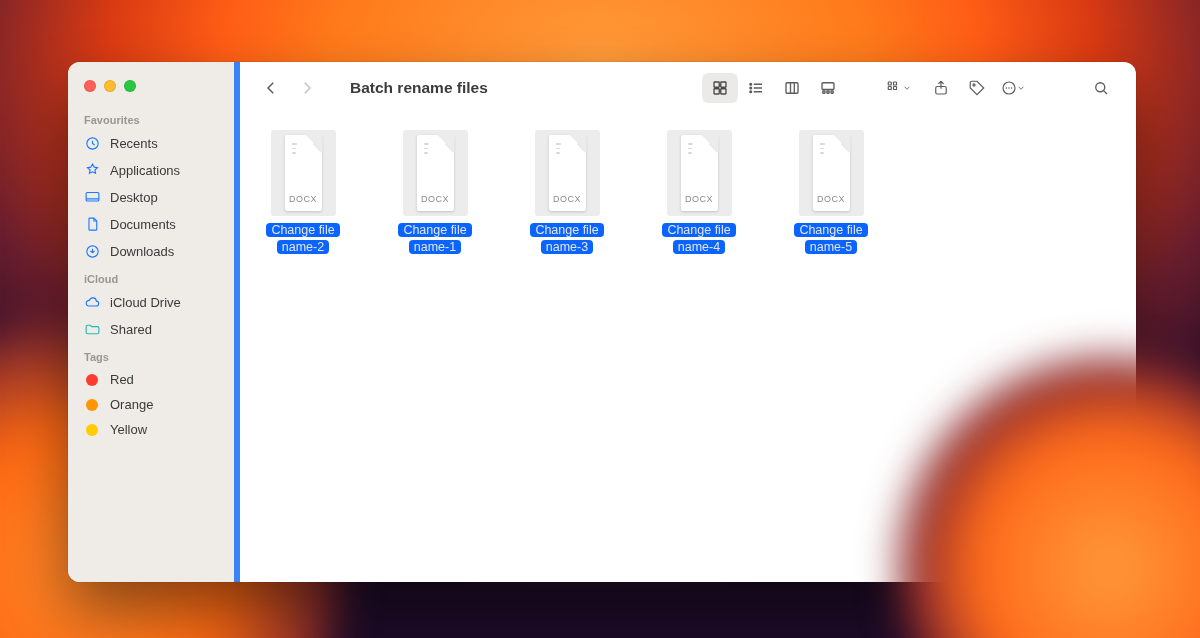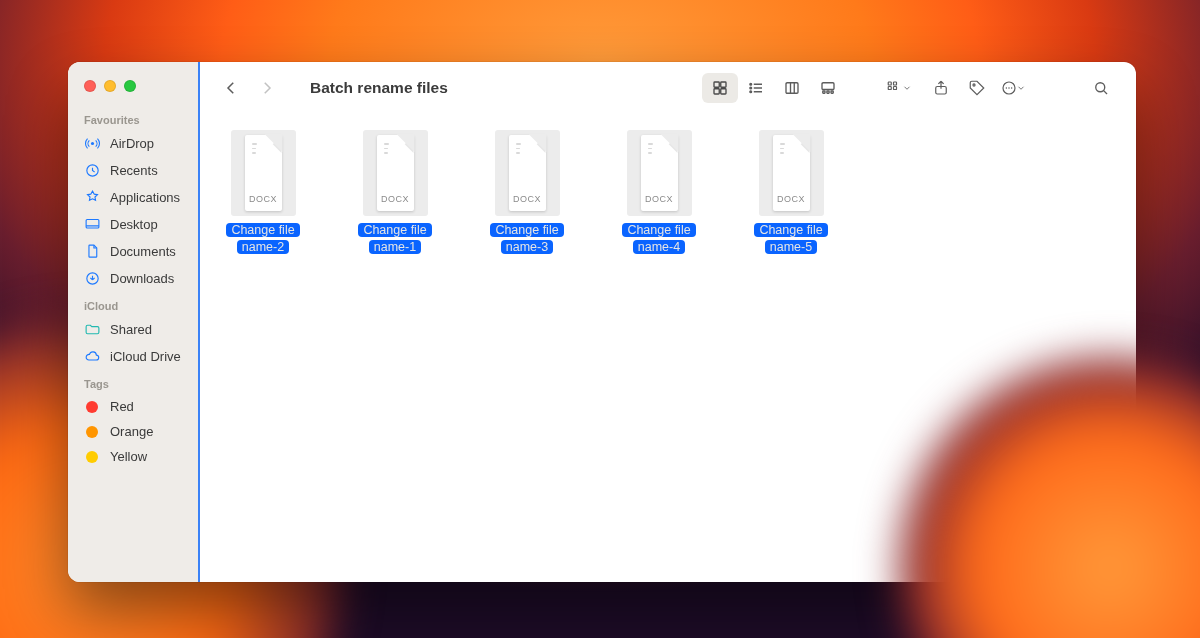--- a/index.html
+++ b/index.html
@@ -20,23 +20,23 @@
     width: 1068px; height: 520px;
     background: #ffffff;
     border-radius: 12px;
     box-shadow: 0 30px 60px rgba(0,0,0,0.45), 0 0 0 1px rgba(0,0,0,0.05);
     display: flex;
     overflow: hidden;
   }
 
   
   .sidebar {
-    width: 132px;
+    width: 172px;
     background: #efece8;
-    border-right: 2px solid #3b82f6;
+    border-right: 6px solid #3b82f6;
     padding: 12px 0 0 0;
     display: flex;
     flex-direction: column;
     font-size: 13px;
     color: #2e2e2e;
   }
   .traffic { display:flex; gap:8px; padding: 6px 0 14px 16px; }
   .tl { width:12px; height:12px; border-radius:50%; }
   .tl.red { background:#ff5f57; box-shadow: inset 0 0 0 1px rgba(0,0,0,0.1);}
   .tl.yel { background:#ffbd2e; box-shadow: inset 0 0 0 1px rgba(0,0,0,0.1);}
@@ -116,29 +116,20 @@
       <div class="tl red"></div>
       <div class="tl yel"></div>
       <div class="tl grn"></div>
     </div>
 
     <div class="section-header">Favourites</div>
 
     <div class="side-item">
       <span class="ic">
           <svg viewBox="0 0 24 24" fill="none" stroke="currentColor" stroke-width="1.6">
-            <circle cx="12" cy="12" r="2.2" fill="currentColor" stroke="none"></circle>
-            <path d="M7.5 16.5a6.4 6.4 0 0 1 0-9M16.5 7.5a6.4 6.4 0 0 1 0 9M5 19a10 10 0 0 1 0-14M19 5a10 10 0 0 1 0 14"></path>
-          </svg>
-        </span>
-      <span class="label">AirDrop</span>
-    </div>
-    <div class="side-item">
-      <span class="ic">
-          <svg viewBox="0 0 24 24" fill="none" stroke="currentColor" stroke-width="1.6">
             <circle cx="12" cy="12" r="8"></circle>
             <path d="M12 8v4l3 2"></path>
           </svg>
         </span>
       <span class="label">Recents</span>
     </div>
     <div class="side-item">
       <span class="ic">
           <svg viewBox="0 0 24 24" fill="none" stroke="currentColor" stroke-width="1.6">
             <path d="M12 3l2.5 4.3L19 8l-3.5 3.3.8 4.7L12 13.8 7.7 16l.8-4.7L5 8l4.5-.7L12 3z"></path>
@@ -169,34 +160,34 @@
           <svg viewBox="0 0 24 24" fill="none" stroke="currentColor" stroke-width="1.6">
             <circle cx="12" cy="12" r="8"></circle>
             <path d="M12 8v6m0 0l-3-3m3 3l3-3"></path>
           </svg>
         </span>
       <span class="label">Downloads</span>
     </div>
 
     <div class="section-header">iCloud</div>
     <div class="side-item">
+      <span class="ic">
+          <svg viewBox="0 0 24 24" fill="none" stroke="currentColor" stroke-width="1.6">
+            <path d="M7 17a4 4 0 1 1 .7-7.95A5 5 0 0 1 17.5 10 3.5 3.5 0 0 1 17 17H7z"></path>
+          </svg>
+        </span>
+      <span class="label">iCloud Drive</span>
+    </div>
+    <div class="side-item">
       <span class="ic" style="color:#22b9b0">
           <svg viewBox="0 0 24 24" fill="none" stroke="currentColor" stroke-width="1.6">
             <path d="M3 8a2 2 0 0 1 2-2h4l2 2h8a2 2 0 0 1 2 2v6a2 2 0 0 1-2 2H5a2 2 0 0 1-2-2V8z"></path>
           </svg>
         </span>
       <span class="label">Shared</span>
-    </div>
-    <div class="side-item">
-      <span class="ic">
-          <svg viewBox="0 0 24 24" fill="none" stroke="currentColor" stroke-width="1.6">
-            <path d="M7 17a4 4 0 1 1 .7-7.95A5 5 0 0 1 17.5 10 3.5 3.5 0 0 1 17 17H7z"></path>
-          </svg>
-        </span>
-      <span class="label">iCloud Drive</span>
     </div>
 
     <div class="section-header">Tags</div>
     <div class="side-item">
       <span class="tag-dot tag-red"></span>
       <span class="label">Red</span>
     </div>
     <div class="side-item">
       <span class="tag-dot tag-orange"></span>
       <span class="label">Orange</span>

